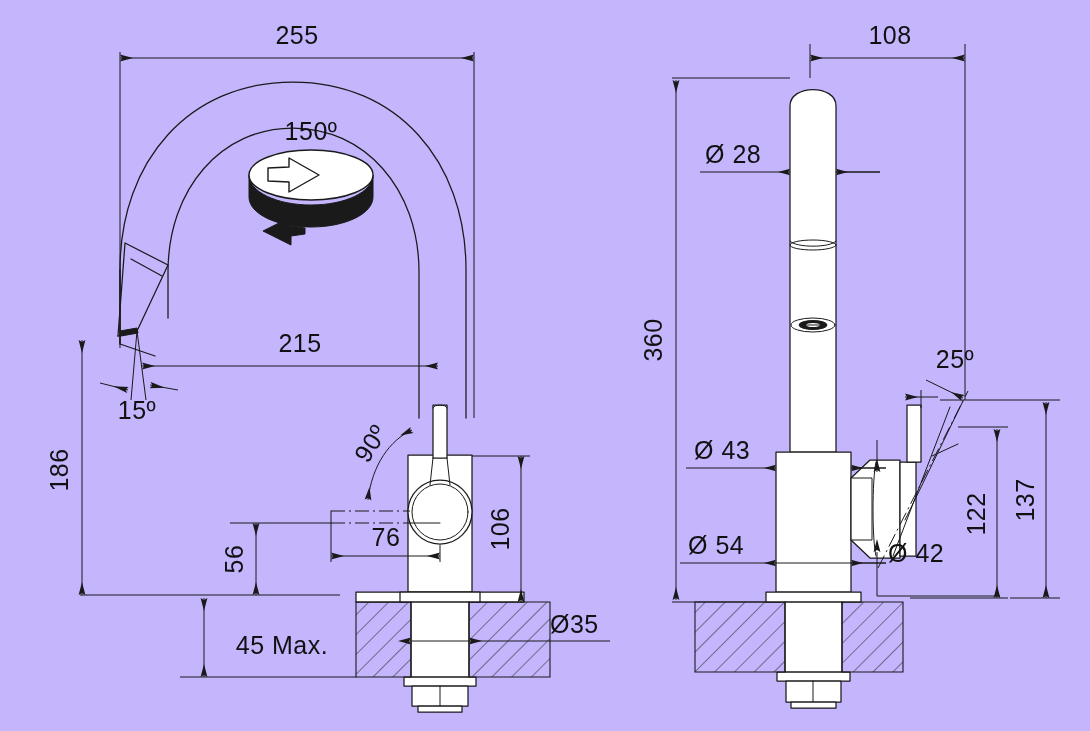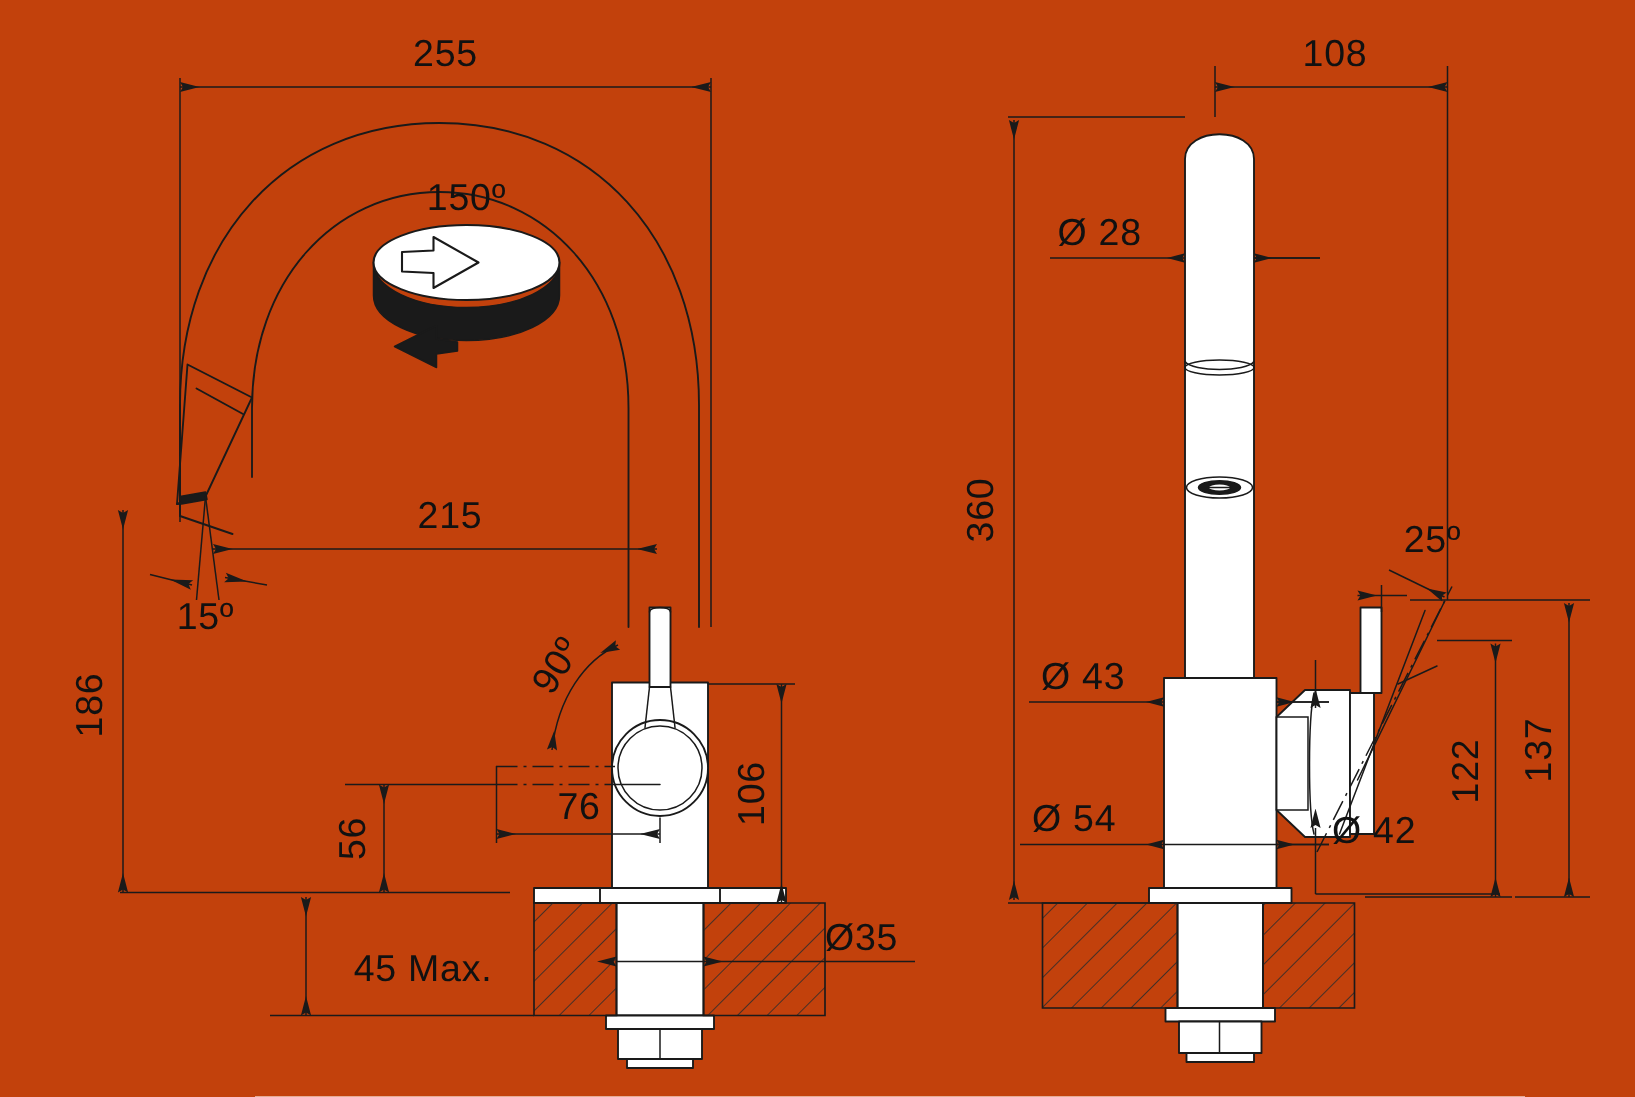--- a/index.html
+++ b/index.html
@@ -10,21 +10,21 @@
   body {
     width: 1090px;
     height: 731px;
     font-family: "Liberation Sans", sans-serif;
     overflow: hidden;
   }
   #drawing-root {
     position: relative;
     width: 1090px;
     height: 731px;
-    background: #c2410c;
+    background: #c4b5fd;
   }
   svg.tech-drawing {
     display: block;
     width: 1090px;
     height: 731px;
   }
   .ln {
     fill: none;
     stroke: #1a1a1a;
     stroke-width: 1.25;

